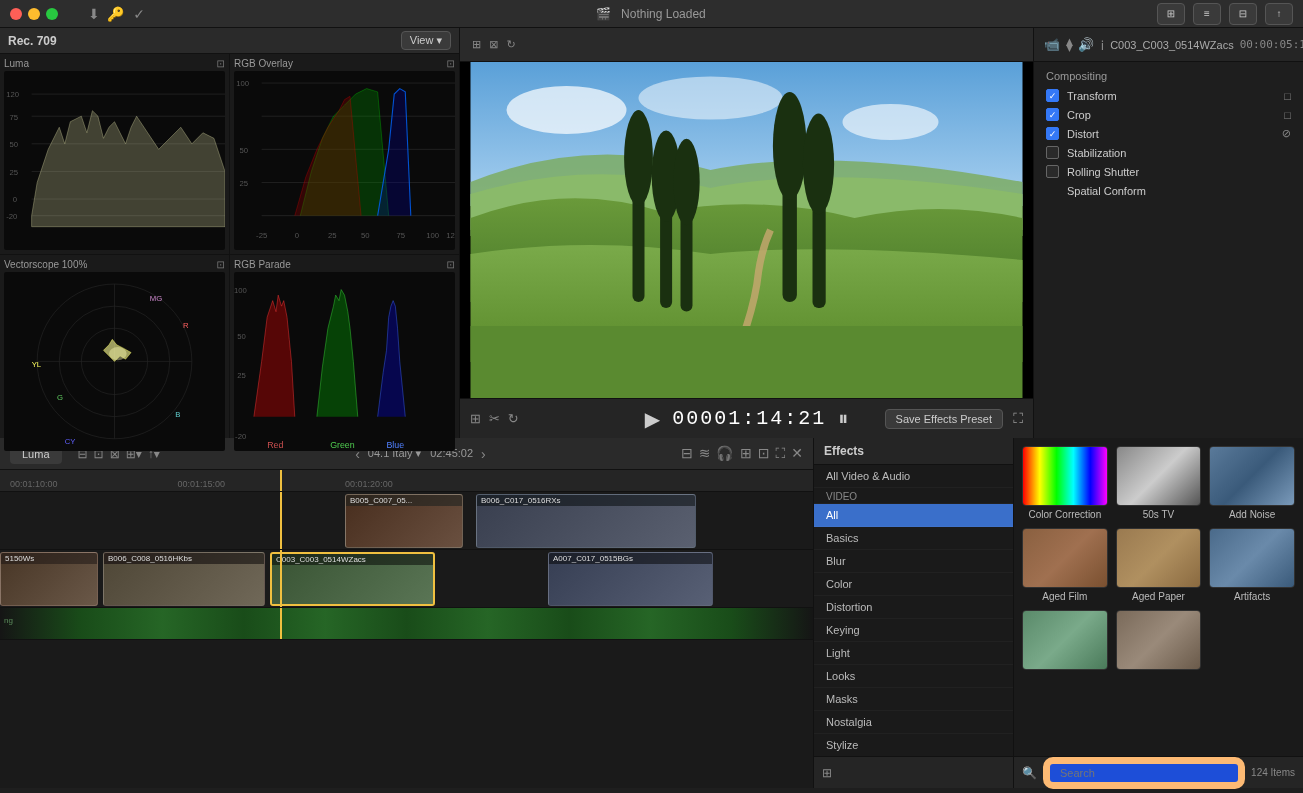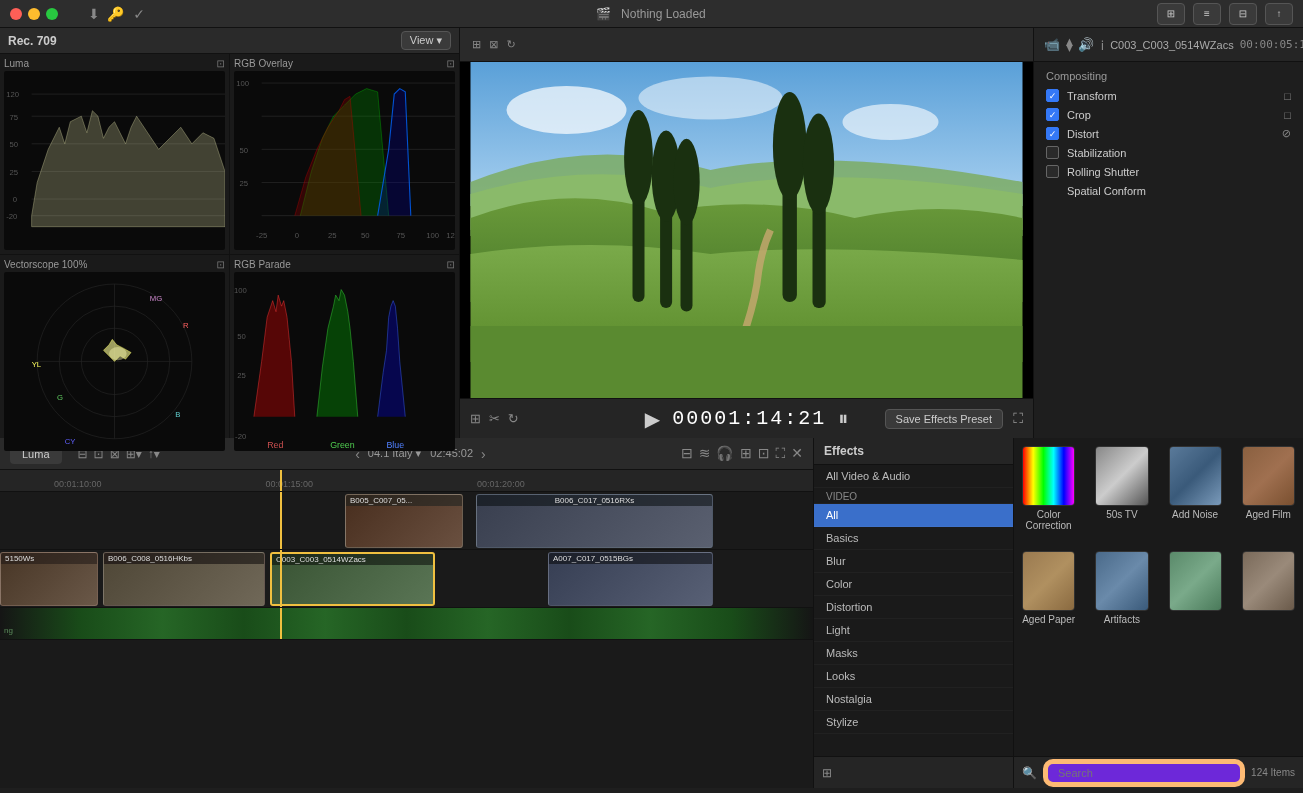--- a/index.html
+++ b/index.html
@@ -237,21 +237,21 @@
       background: #252525;
       border-bottom: 1px solid #111;
       position: relative;
       flex-shrink: 0;
       display: flex;
       align-items: flex-end;
       padding-bottom: 2px;
       padding-left: 10px;
       gap: 120px;
     }
-    .ruler-mark { color: #666; font-size: 9px; margin-left: 44px; }
+    .ruler-mark { color: #666; font-size: 9px; }
     .playhead {
       position: absolute;
       top: 0;
       bottom: 0;
       width: 2px;
       background: #f0c040;
       left: 280px;
     }
 
     
@@ -352,22 +352,22 @@
       display: flex;
       align-items: center;
       justify-content: flex-end;
     }
     .installed-label { color: #ccc; font-size: 11px; }
     .effects-grid {
       flex: 1;
       overflow-y: auto;
       padding: 8px;
       display: grid;
-      grid-template-columns: 1fr 1fr 1fr 1fr;
-      gap: 20px;
+      grid-template-columns: 1fr 1fr 1fr;
+      gap: 8px;
       align-content: start;
     }
     .effect-item {
       display: flex;
       flex-direction: column;
       gap: 3px;
       cursor: pointer;
     }
     .effect-thumbnail {
       width: 100%;
@@ -429,22 +429,22 @@
       height: 32px;
       background: #252525;
       border-top: 1px solid #111;
       display: flex;
       align-items: center;
       padding: 0 8px;
       gap: 6px;
     }
     .effects-search-input {
       flex: 1;
-      background: #6d28d9;
-      border: 5px solid #fdba74;
+      background: #1d4ed8;
+      border: 7px solid #fdba74;
       border-radius: 10px;
       padding: 3px 10px;
       color: #ccc;
       font-size: 11px;
       outline: none;
     }
     .effects-count { color: #888; font-size: 10px; white-space: nowrap; }
 
     
     ::-webkit-scrollbar { width: 6px; height: 6px; }
@@ -796,21 +796,21 @@
       <div class="timeline-track">
         <div class="track-clips">
 
           <div class="playhead-line"></div>
 
           <div class="video-clip" style="left:345px; width:118px; background:linear-gradient(135deg,#5a4a3a,#7a6a5a);">
             <div class="clip-header">B005_C007_05...</div>
             <div class="clip-body clip-b005"></div>
           </div>
 
-          <div class="video-clip" style="left:476px; width:237px; background:linear-gradient(135deg,#3a4555,#5a6575);text-align:center;">
+          <div class="video-clip" style="left:476px; width:220px; background:linear-gradient(135deg,#3a4555,#5a6575);">
             <div class="clip-header">B006_C017_0516RXs</div>
             <div class="clip-body clip-b006-c017"></div>
           </div>
         </div>
       </div>
 
       <div class="timeline-track">
         <div class="track-clips">
           <div class="playhead-line"></div>
 
@@ -832,40 +832,41 @@
           <div class="video-clip" style="left:548px; width:165px; background:linear-gradient(135deg,#384055,#586075);">
             <div class="clip-header">A007_C017_0515BGs</div>
             <div class="clip-body" style="background:linear-gradient(135deg,#384055,#586075);"></div>
           </div>
         </div>
       </div>
 
       <div class="audio-track">
         <div class="playhead-line" style="background:#f0c040;"></div>
         <div class="audio-waveform"></div>
-        <div style="position:absolute;left:4px;top:18px;font-size:8px;color:#5a8a5a;">ng</div>
+        <div style="position:absolute;left:4px;top:8px;font-size:8px;color:#5a8a5a;">ng</div>
       </div>
     </div>
   </div>
 
   <div class="effects-panel">
     <div class="effects-header">
       <span class="effects-title">Effects</span>
     </div>
     <div class="effects-list">
       <div class="effects-item">All Video &amp; Audio</div>
       <div class="effects-item" style="color:#888; font-size:10px; padding: 3px 12px 1px;">VIDEO</div>
       <div class="effects-item active">All</div>
       <div class="effects-item">Basics</div>
       <div class="effects-item">Blur</div>
       <div class="effects-item">Color</div>
       <div class="effects-item">Distortion</div>
+      <div class="effects-item">Keying</div>
       <div class="effects-item">Light</div>
+      <div class="effects-item">Looks</div>
       <div class="effects-item">Masks</div>
-      <div class="effects-item">Looks</div>
       <div class="effects-item">Nostalgia</div>
       <div class="effects-item">Stylize</div>
 
     </div>
 
     <div style="height:32px; background:#252525; border-top:1px solid #111; display:flex; align-items:center; padding:0 8px; gap:4px;">
       <span style="color:#888; font-size:12px;">⊞</span>
     </div>
   </div>
 

